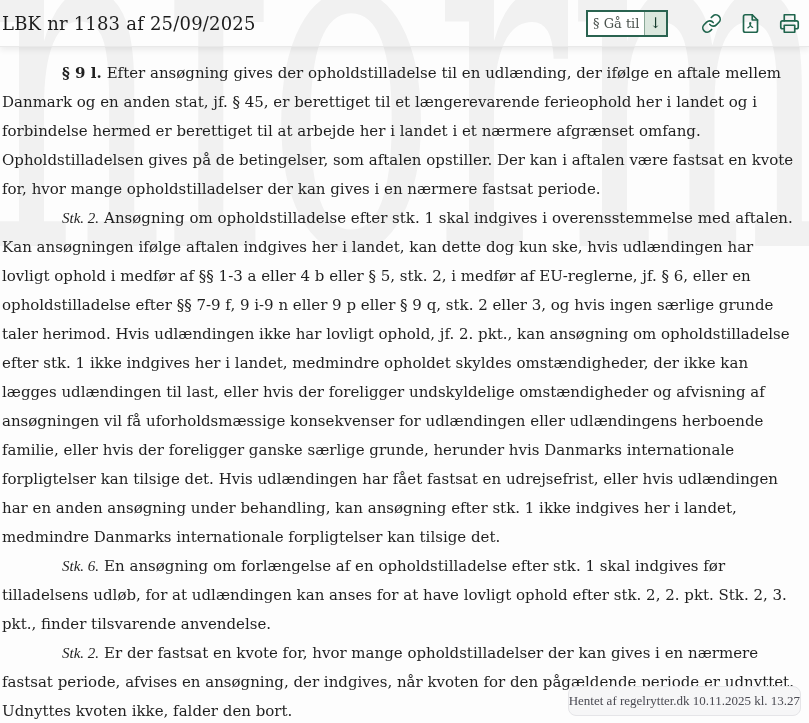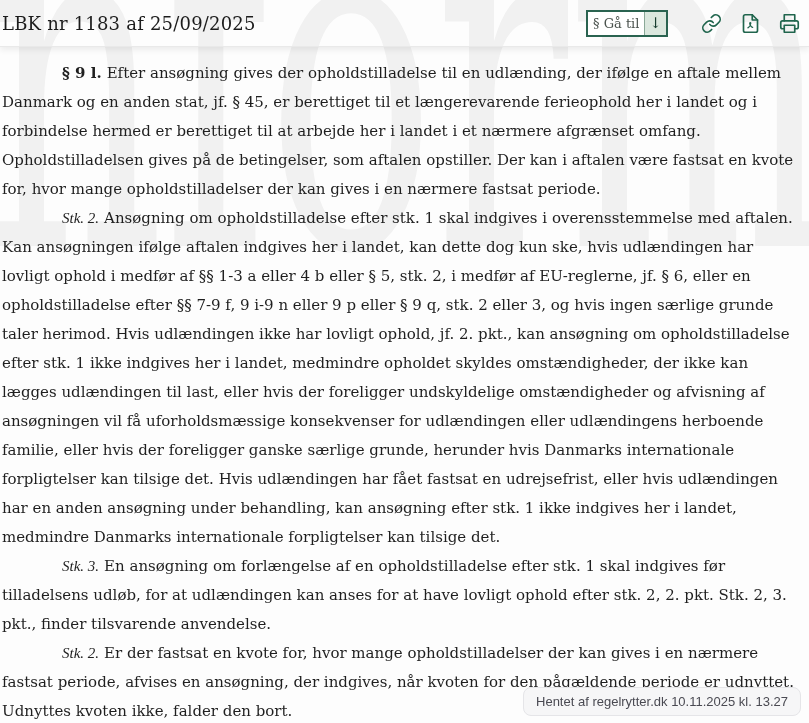--- a/index.html
+++ b/index.html
@@ -108,22 +108,22 @@
   .lead-italic { font-style: italic; font-family: Liberation Serif, serif; }
 
   
   .stamp {
     position: absolute;
     right: 8px; bottom: 7px;
     z-index: 3;
     background: #f6f6f7;
     border: 1px solid #e5e5e8;
     border-radius: 8px;
-    padding: 6px 12px;
-    font-family: Liberation Sans, sans-serif;
+    padding: 6px 0;
+    font-family: Liberation Serif, serif;
     font-size: 13px;
     color: #4a4a52;
     white-space: nowrap;
   }
 </style>
 </head>
 <body>
 
 <div class="watermark">nformatio</div>
 
@@ -167,21 +167,21 @@
 </div>
 
 <div class="content">
   <p>
     <span class="p-label lead-bold">§ 9 l.</span><span>Efter ansøgning gives der opholdstilladelse til en udlænding, der ifølge en aftale mellem Danmark og en anden stat, jf. § 45, er berettiget til et længerevarende ferieophold her i landet og i forbindelse hermed er berettiget til at arbejde her i landet i et nærmere afgrænset omfang. Opholdstilladelsen gives på de betingelser, som aftalen opstiller. Der kan i aftalen være fastsat en kvote for, hvor mange opholdstilladelser der kan gives i en nærmere fastsat periode.</span>
   </p>
   <p>
     <span class="p-label lead-italic">Stk. 2.</span><span>Ansøgning om opholdstilladelse efter stk. 1 skal indgives i overensstemmelse med aftalen. Kan ansøgningen ifølge aftalen indgives her i landet, kan dette dog kun ske, hvis udlændingen har lovligt ophold i medfør af §§ 1-3 a eller 4 b eller § 5, stk. 2, i medfør af EU-reglerne, jf. § 6, eller en opholdstilladelse efter §§ 7-9 f, 9 i-9 n eller 9 p eller § 9 q, stk. 2 eller 3, og hvis ingen særlige grunde taler herimod. Hvis udlændingen ikke har lovligt ophold, jf. 2. pkt., kan ansøgning om opholdstilladelse efter stk. 1 ikke indgives her i landet, medmindre opholdet skyldes omstændigheder, der ikke kan lægges udlændingen til last, eller hvis der foreligger undskyldelige omstændigheder og afvisning af ansøgningen vil få uforholdsmæssige konsekvenser for udlændingen eller udlændingens herboende familie, eller hvis der foreligger ganske særlige grunde, herunder hvis Danmarks internationale forpligtelser kan tilsige det. Hvis udlændingen har fået fastsat en udrejsefrist, eller hvis udlændingen har en anden ansøgning under behandling, kan ansøgning efter stk. 1 ikke indgives her i landet, medmindre Danmarks internationale forpligtelser kan tilsige det.</span>
   </p>
   <p>
-    <span class="p-label lead-italic">Stk. 3.</span><span>En ansøgning om forlængelse af en opholdstilladelse efter stk. 1 skal indgives før tilladelsens udløb, for at udlændingen kan anses for at have lovligt ophold efter stk. 2, 2. pkt. Stk. 2, 3. pkt., finder tilsvarende anvendelse.</span>
+    <span class="p-label lead-italic">Stk. 6.</span><span>En ansøgning om forlængelse af en opholdstilladelse efter stk. 1 skal indgives før tilladelsens udløb, for at udlændingen kan anses for at have lovligt ophold efter stk. 2, 2. pkt. Stk. 2, 3. pkt., finder tilsvarende anvendelse.</span>
   </p>
   <p>
     <span class="p-label lead-italic">Stk. 2.</span><span>Er der fastsat en kvote for, hvor mange opholdstilladelser der kan gives i en nærmere fastsat periode, afvises en ansøgning, der indgives, når kvoten for den pågældende periode er udnyttet. Udnyttes kvoten ikke, falder den bort.</span>
   </p>
 
 </div>
 
 <div class="stamp">Hentet af regelrytter.dk 10.11.2025 kl. 13.27</div>
 
 </body></html>

